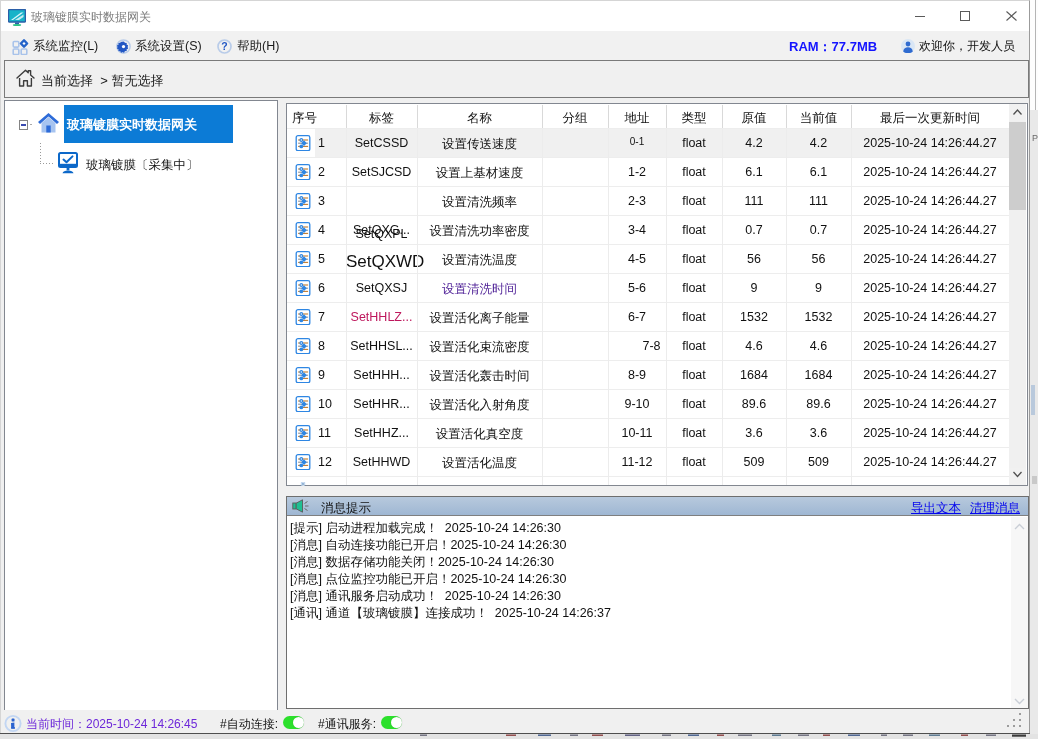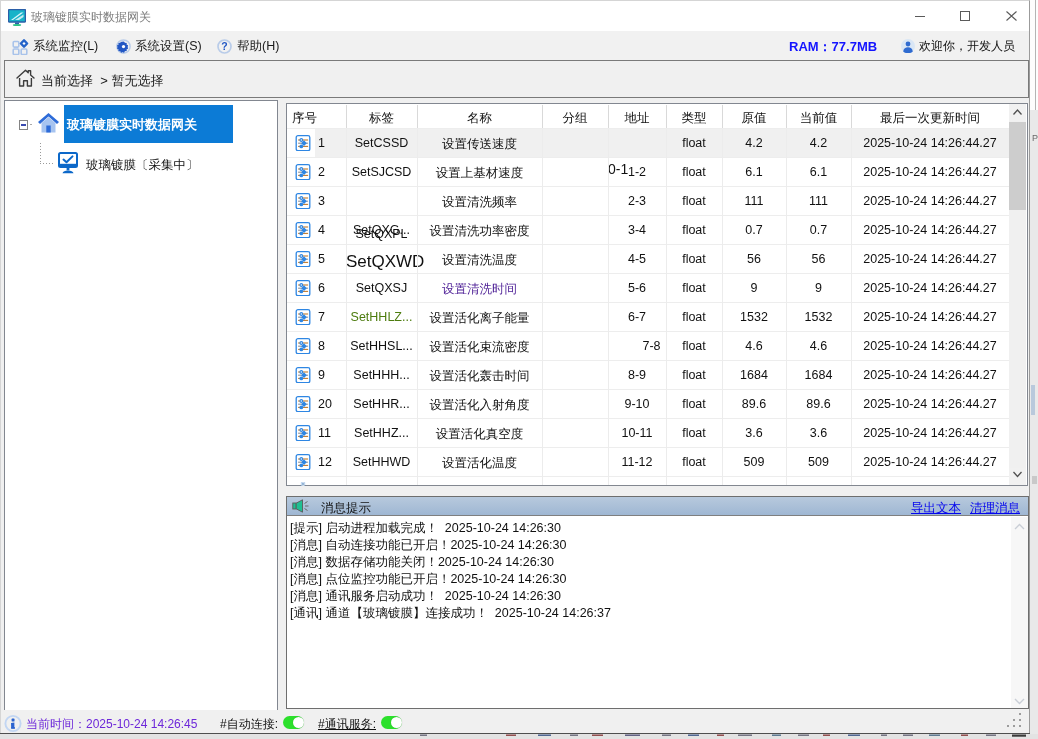--- a/index.html
+++ b/index.html
@@ -133,21 +133,21 @@
 </g>
     </defs>
   </svg>
 <div class="abs" style="left:315px;top:129px;width:694px;height:28px;background:#f0f0f0;"></div>
 <svg class="abs" style="left:295px;top:135px;" width="16" height="16" viewBox="0 0 15 16">
     <use href="#rowicon"></use>
   </svg>
 <div class="abs" style="left:318px;top:136px;font-size:12.5px;color:#111;">1</div>
 <div class="abs" style="left:346px;top:136px;width:71px;font-size:12.5px;color:#111;text-align:center;">SetCSSD</div>
 <div class="abs" style="left:417px;top:136px;width:125px;font-size:12.5px;color:#111;text-align:center;">设置传送速度</div>
-<div class="abs" style="left:608px;top:136px;width:58px;font-size:14px;color:#111;text-align:left;margin-top:25px;">0-1</div>
+<div class="abs" style="left:608px;top:136px;width:58px;font-size:10px;color:#111;text-align:center;">0-1</div>
 <div class="abs" style="left:666px;top:136px;width:56px;font-size:12.5px;color:#111;text-align:center;">float</div>
 <div class="abs" style="left:722px;top:136px;width:64px;font-size:12.5px;color:#111;text-align:center;">4.2</div>
 <div class="abs" style="left:786px;top:136px;width:65px;font-size:12.5px;color:#111;text-align:center;">4.2</div>
 <div class="abs" style="left:851px;top:136px;width:158px;font-size:12.5px;color:#111;text-align:center;">2025-10-24 14:26:44.27</div>
 <div class="abs" style="left:287px;top:157px;width:722px;height:1px;background:#ededed;"></div>
 <svg class="abs" style="left:295px;top:164px;" width="16" height="16" viewBox="0 0 15 16">
     <use href="#rowicon"></use>
   </svg>
 <div class="abs" style="left:318px;top:165px;font-size:12.5px;color:#111;">2</div>
 <div class="abs" style="left:346px;top:165px;width:71px;font-size:12.5px;color:#111;text-align:center;">SetSJCSD</div>
@@ -203,21 +203,21 @@
 <div class="abs" style="left:608px;top:281px;width:58px;font-size:12.5px;color:#111;text-align:center;">5-6</div>
 <div class="abs" style="left:666px;top:281px;width:56px;font-size:12.5px;color:#111;text-align:center;">float</div>
 <div class="abs" style="left:722px;top:281px;width:64px;font-size:12.5px;color:#111;text-align:center;">9</div>
 <div class="abs" style="left:786px;top:281px;width:65px;font-size:12.5px;color:#111;text-align:center;">9</div>
 <div class="abs" style="left:851px;top:281px;width:158px;font-size:12.5px;color:#111;text-align:center;">2025-10-24 14:26:44.27</div>
 <div class="abs" style="left:287px;top:302px;width:722px;height:1px;background:#ededed;"></div>
 <svg class="abs" style="left:295px;top:309px;" width="16" height="16" viewBox="0 0 15 16">
     <use href="#rowicon"></use>
   </svg>
 <div class="abs" style="left:318px;top:310px;font-size:12.5px;color:#111;">7</div>
-<div class="abs" style="left:346px;top:310px;width:71px;font-size:12.5px;color:#4d7c0f;text-align:center;">SetHHLZ...</div>
+<div class="abs" style="left:346px;top:310px;width:71px;font-size:12.5px;color:#be185d;text-align:center;">SetHHLZ...</div>
 <div class="abs" style="left:417px;top:310px;width:125px;font-size:12.5px;color:#111;text-align:center;">设置活化离子能量</div>
 <div class="abs" style="left:608px;top:310px;width:58px;font-size:12.5px;color:#111;text-align:center;">6-7</div>
 <div class="abs" style="left:666px;top:310px;width:56px;font-size:12.5px;color:#111;text-align:center;">float</div>
 <div class="abs" style="left:722px;top:310px;width:64px;font-size:12.5px;color:#111;text-align:center;">1532</div>
 <div class="abs" style="left:786px;top:310px;width:65px;font-size:12.5px;color:#111;text-align:center;">1532</div>
 <div class="abs" style="left:851px;top:310px;width:158px;font-size:12.5px;color:#111;text-align:center;">2025-10-24 14:26:44.27</div>
 <div class="abs" style="left:287px;top:331px;width:722px;height:1px;background:#ededed;"></div>
 <svg class="abs" style="left:295px;top:338px;" width="16" height="16" viewBox="0 0 15 16">
     <use href="#rowicon"></use>
   </svg>
@@ -238,21 +238,21 @@
 <div class="abs" style="left:417px;top:368px;width:125px;font-size:12.5px;color:#111;text-align:center;">设置活化轰击时间</div>
 <div class="abs" style="left:608px;top:368px;width:58px;font-size:12.5px;color:#111;text-align:center;">8-9</div>
 <div class="abs" style="left:666px;top:368px;width:56px;font-size:12.5px;color:#111;text-align:center;">float</div>
 <div class="abs" style="left:722px;top:368px;width:64px;font-size:12.5px;color:#111;text-align:center;">1684</div>
 <div class="abs" style="left:786px;top:368px;width:65px;font-size:12.5px;color:#111;text-align:center;">1684</div>
 <div class="abs" style="left:851px;top:368px;width:158px;font-size:12.5px;color:#111;text-align:center;">2025-10-24 14:26:44.27</div>
 <div class="abs" style="left:287px;top:389px;width:722px;height:1px;background:#ededed;"></div>
 <svg class="abs" style="left:295px;top:396px;" width="16" height="16" viewBox="0 0 15 16">
     <use href="#rowicon"></use>
   </svg>
-<div class="abs" style="left:318px;top:397px;font-size:12.5px;color:#111;">20</div>
+<div class="abs" style="left:318px;top:397px;font-size:12.5px;color:#111;">10</div>
 <div class="abs" style="left:346px;top:397px;width:71px;font-size:12.5px;color:#111;text-align:center;">SetHHR...</div>
 <div class="abs" style="left:417px;top:397px;width:125px;font-size:12.5px;color:#111;text-align:center;">设置活化入射角度</div>
 <div class="abs" style="left:608px;top:397px;width:58px;font-size:12.5px;color:#111;text-align:center;">9-10</div>
 <div class="abs" style="left:666px;top:397px;width:56px;font-size:12.5px;color:#111;text-align:center;">float</div>
 <div class="abs" style="left:722px;top:397px;width:64px;font-size:12.5px;color:#111;text-align:center;">89.6</div>
 <div class="abs" style="left:786px;top:397px;width:65px;font-size:12.5px;color:#111;text-align:center;">89.6</div>
 <div class="abs" style="left:851px;top:397px;width:158px;font-size:12.5px;color:#111;text-align:center;">2025-10-24 14:26:44.27</div>
 <div class="abs" style="left:287px;top:418px;width:722px;height:1px;background:#ededed;"></div>
 <svg class="abs" style="left:295px;top:425px;" width="16" height="16" viewBox="0 0 15 16">
     <use href="#rowicon"></use>
@@ -331,21 +331,21 @@
 <svg class="abs" style="left:4px;top:714px;" width="18" height="19" viewBox="0 0 18 19">
   <circle cx="9" cy="9.5" r="7.6" fill="none" stroke="#c2d6f3" stroke-width="1.9"></circle>
   <rect x="7.6" y="4.6" width="2.9" height="3" rx="0.6" fill="#2b63cf"></rect>
   <path d="M7 9 L10.4 8.6 L10.4 14.6 L7.2 14.6" fill="#2b63cf"></path>
   <rect x="7.2" y="13.2" width="3.8" height="1.5" fill="#2b63cf"></rect>
 </svg>
 <div class="abs" style="left:26px;top:715.5px;font-size:12px;color:#6d28d9;">当前时间：2025-10-24 14:26:45</div>
 <div class="abs" style="left:220px;top:715.5px;font-size:12px;color:#111;">#自动连接:</div>
 <div class="abs" style="left:283px;top:716px;width:21px;height:13px;border-radius:7px;background:#2ce02c;"></div>
 <div class="abs" style="left:293px;top:717px;width:11px;height:11px;border-radius:50%;background:#ffffff;box-shadow:0 0 1px rgba(0,0,0,.3);"></div>
-<div class="abs" style="left:318px;top:715.5px;font-size:12px;color:#111;text-decoration:underline;">#通讯服务:</div>
+<div class="abs" style="left:318px;top:715.5px;font-size:12px;color:#111;">#通讯服务:</div>
 <div class="abs" style="left:381px;top:716px;width:21px;height:13px;border-radius:7px;background:#2ce02c;"></div>
 <div class="abs" style="left:391px;top:717px;width:11px;height:11px;border-radius:50%;background:#ffffff;box-shadow:0 0 1px rgba(0,0,0,.3);"></div>
 
 <div class="abs" style="left:0;top:732.5px;width:1030px;height:1.8px;background:#4f4f4f;"></div>
 <div class="abs" style="left:1030px;top:0;width:8px;height:739px;background:#e9e9e9;"></div>
 <div class="abs" style="left:1030px;top:0;width:8px;height:110px;background:#fdfdfd;"></div>
 <div class="abs" style="left:1035px;top:0;width:1.2px;height:110px;background:#b4b4b4;"></div>
 <div class="abs" style="left:1032px;top:133px;font-size:9px;color:#6a6a6a;">P</div>
 <div class="abs" style="left:1031px;top:385px;width:4px;height:30px;background:#b9c9dc;"></div>
 <div class="abs" style="left:1032px;top:476px;width:5px;height:8px;background:#c9c9c9;"></div>

